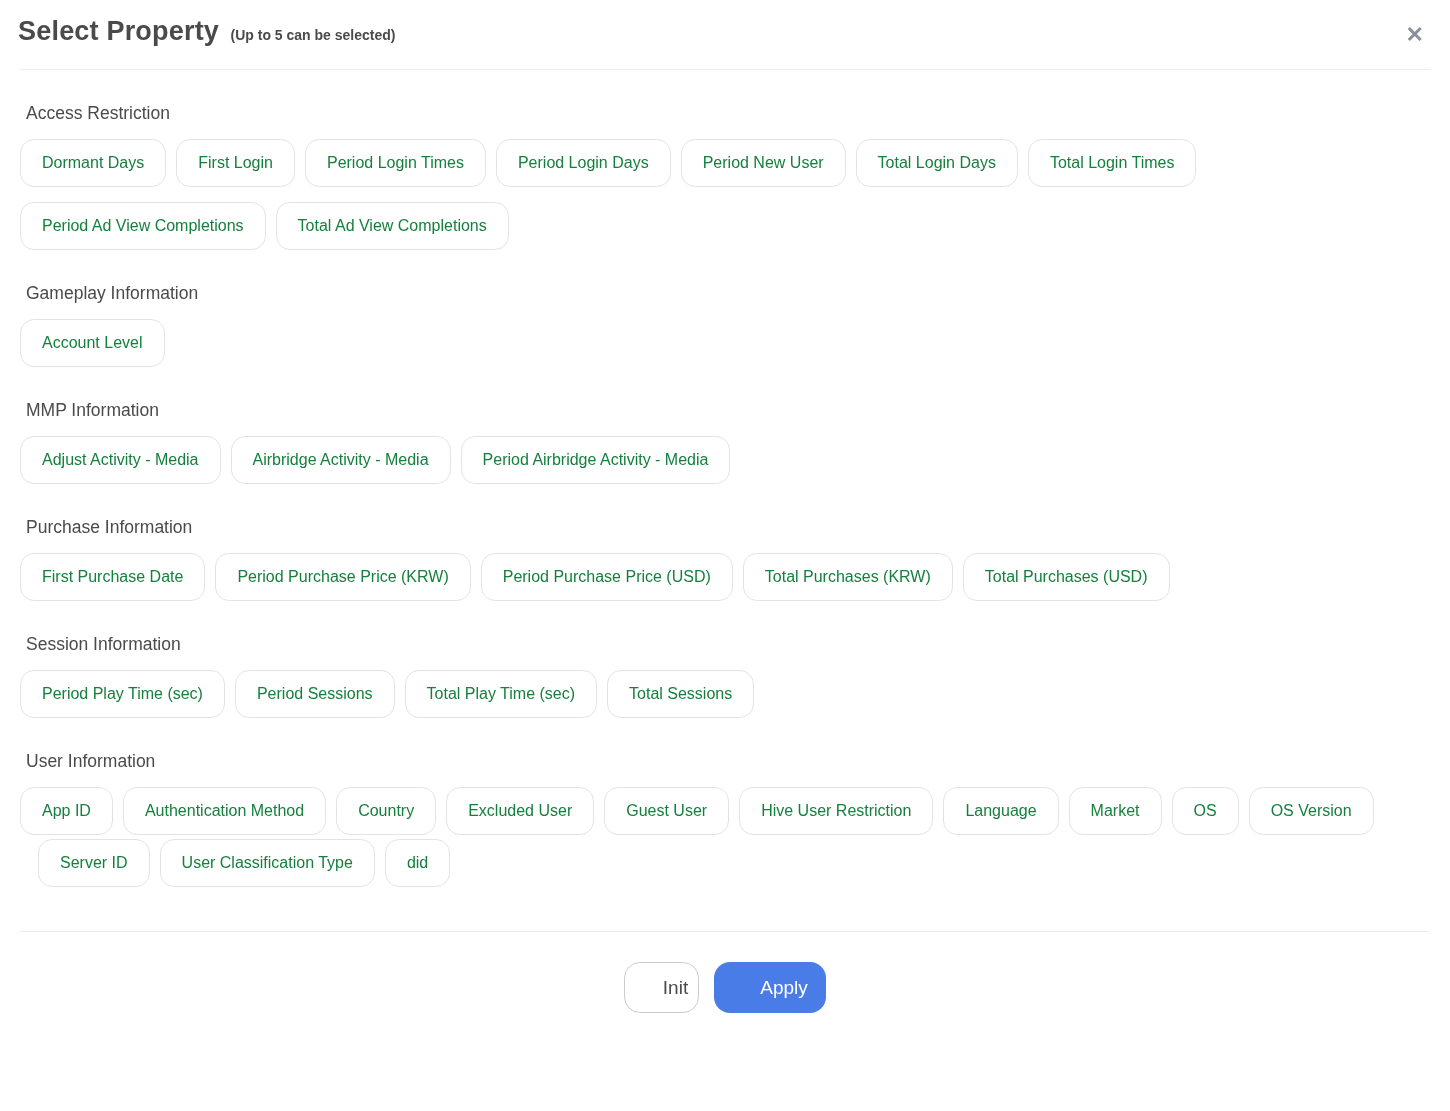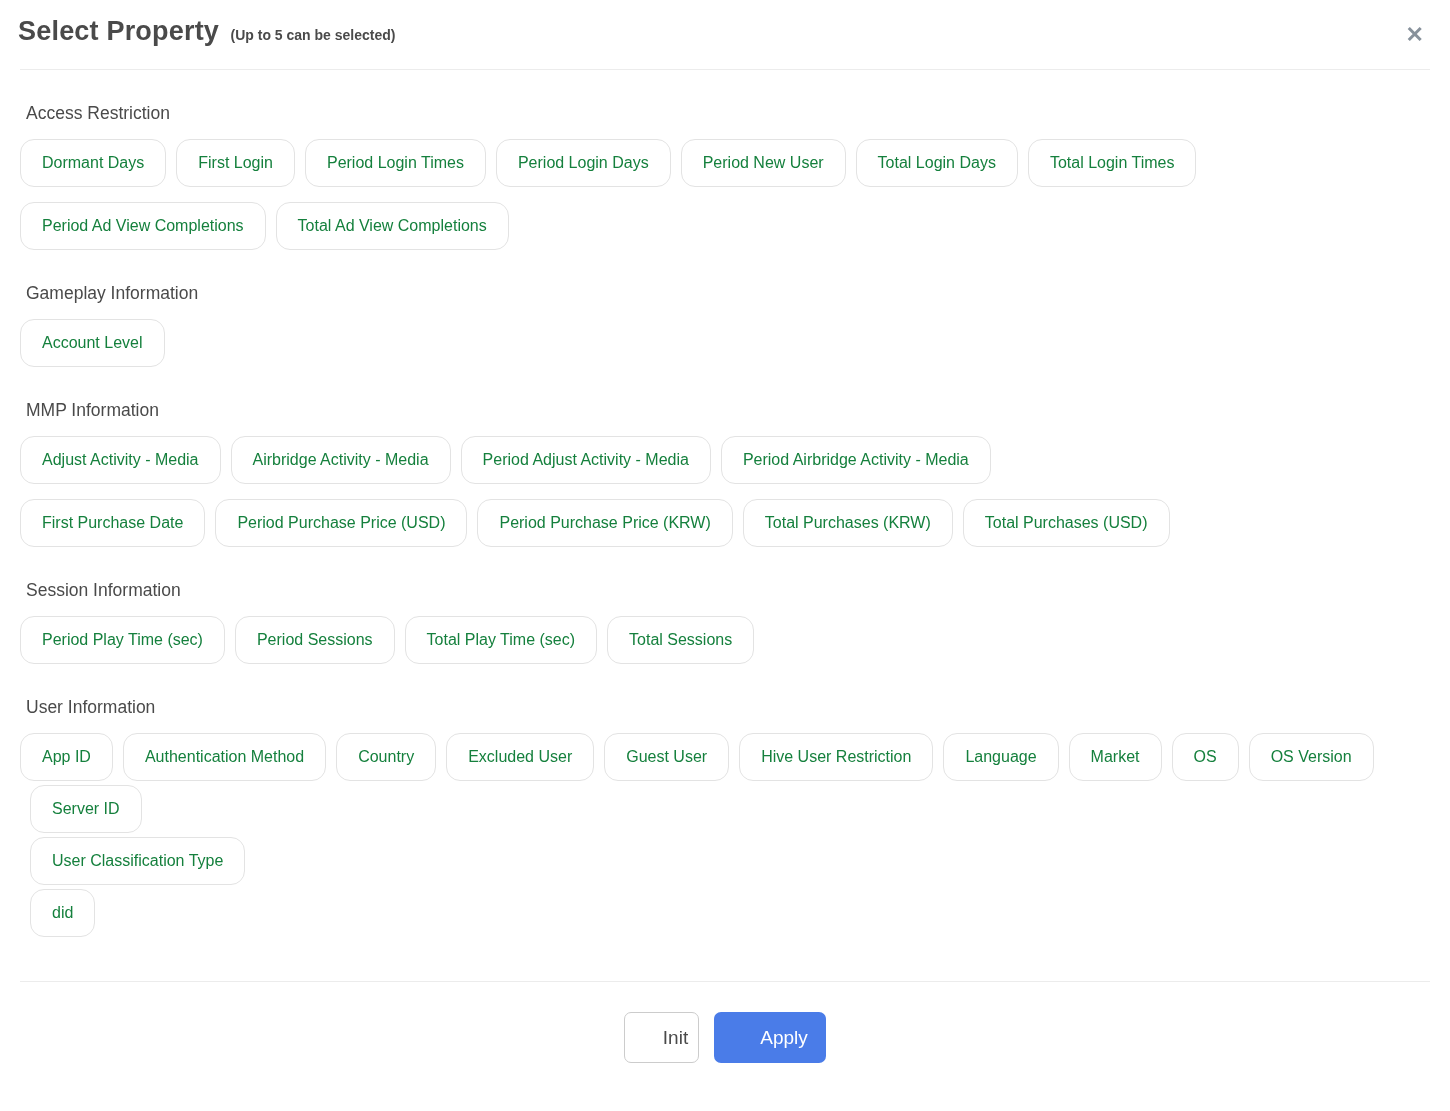--- a/index.html
+++ b/index.html
@@ -62,22 +62,21 @@
   }
   .chip-row {
     display: flex;
     flex-wrap: wrap;
     align-items: flex-start;
     gap: 4px 10px;
     margin-top: 15px;
   }
   .chip-row.indent {
     margin-top: 4px;
-    margin-left: 10px;
-    flex-direction: column;
+    margin-left: 18px;
   }
   .chip {
     height: 48px;
     padding: 0 21px;
     display: inline-flex;
     align-items: center;
     justify-content: center;
     background: #ffffff;
     border: 1px solid #e3e3e3;
     border-radius: 14px;
@@ -95,21 +94,21 @@
   }
   .footer-buttons {
     display: flex;
     justify-content: center;
     align-items: center;
     gap: 15px;
     margin-top: 30px;
   }
   .btn {
     height: 51px;
-    border-radius: 7px;
+    border-radius: 16px;
     font-size: 19px;
     font-family: "Liberation Sans", sans-serif;
     cursor: pointer;
     display: inline-flex;
     align-items: center;
     justify-content: center;
     padding-left: 28px;
   }
   .btn-init {
     width: 75px;
@@ -158,29 +157,29 @@
       <div class="section-label">Gameplay Information</div>
       <div class="chip-row">
         <div class="chip">Account Level</div>
       </div>
     </div>
     <div class="section">
       <div class="section-label">MMP Information</div>
       <div class="chip-row">
         <div class="chip">Adjust Activity - Media</div>
         <div class="chip">Airbridge Activity - Media</div>
-        <div class="chip">Period Adjust Activity - Media</div>
         <div class="chip">Period Airbridge Activity - Media</div>
       </div>
     </div>
     <div class="section">
+      <div class="section-label">Purchase Information</div>
       <div class="chip-row">
         <div class="chip">First Purchase Date</div>
+        <div class="chip">Period Purchase Price (KRW)</div>
         <div class="chip">Period Purchase Price (USD)</div>
-        <div class="chip">Period Purchase Price (KRW)</div>
         <div class="chip">Total Purchases (KRW)</div>
         <div class="chip">Total Purchases (USD)</div>
       </div>
     </div>
     <div class="section">
       <div class="section-label">Session Information</div>
       <div class="chip-row">
         <div class="chip">Period Play Time (sec)</div>
         <div class="chip">Period Sessions</div>
         <div class="chip">Total Play Time (sec)</div>

